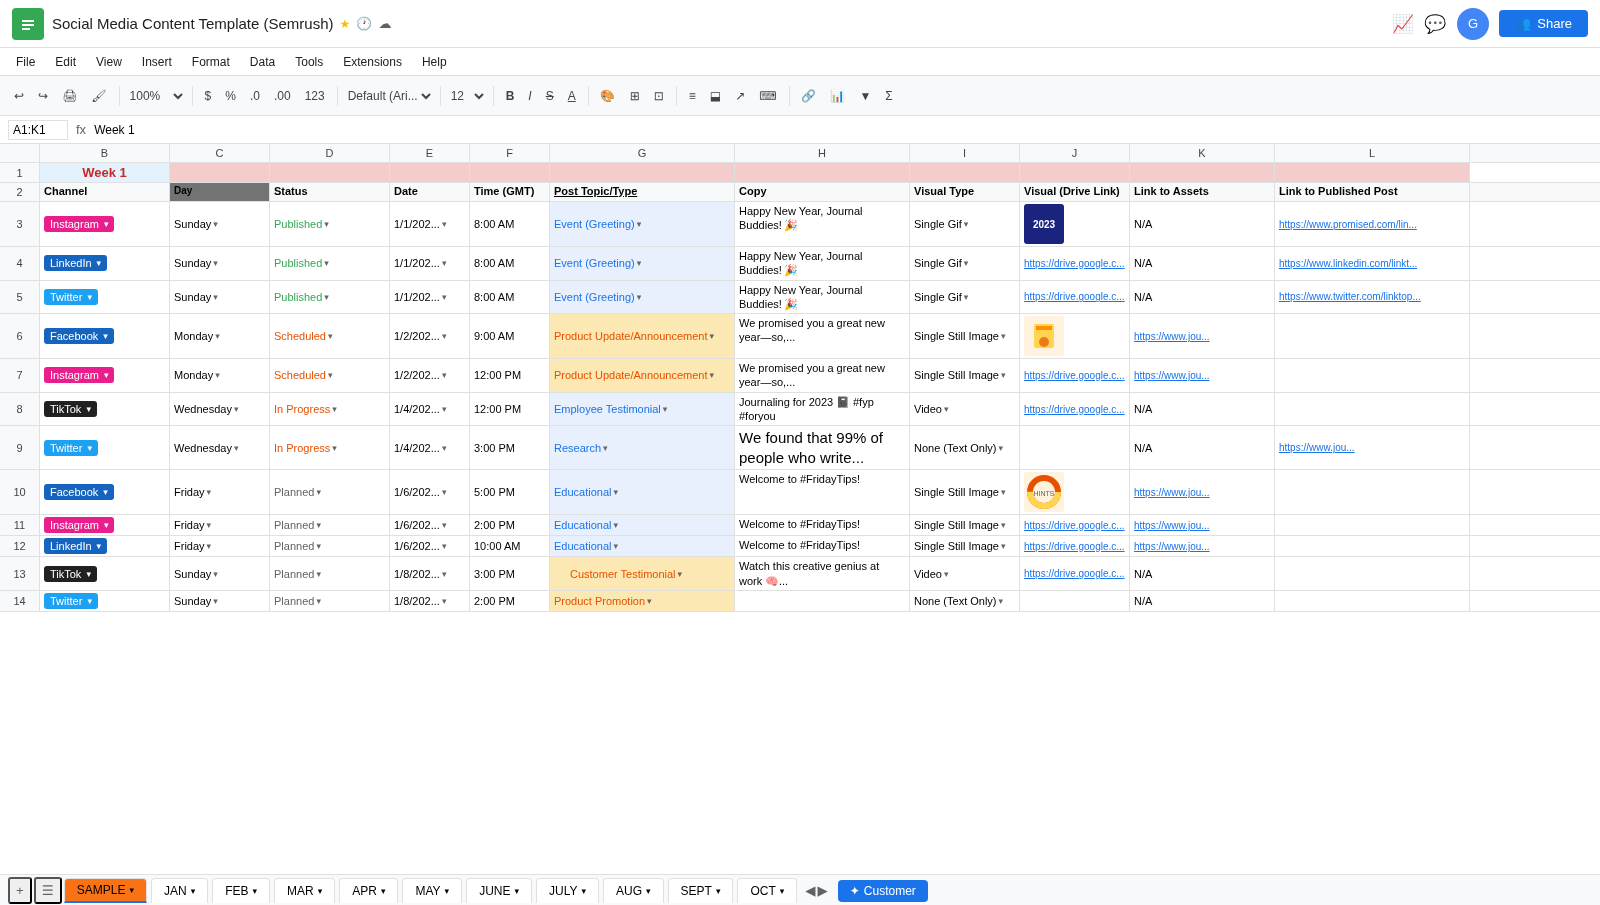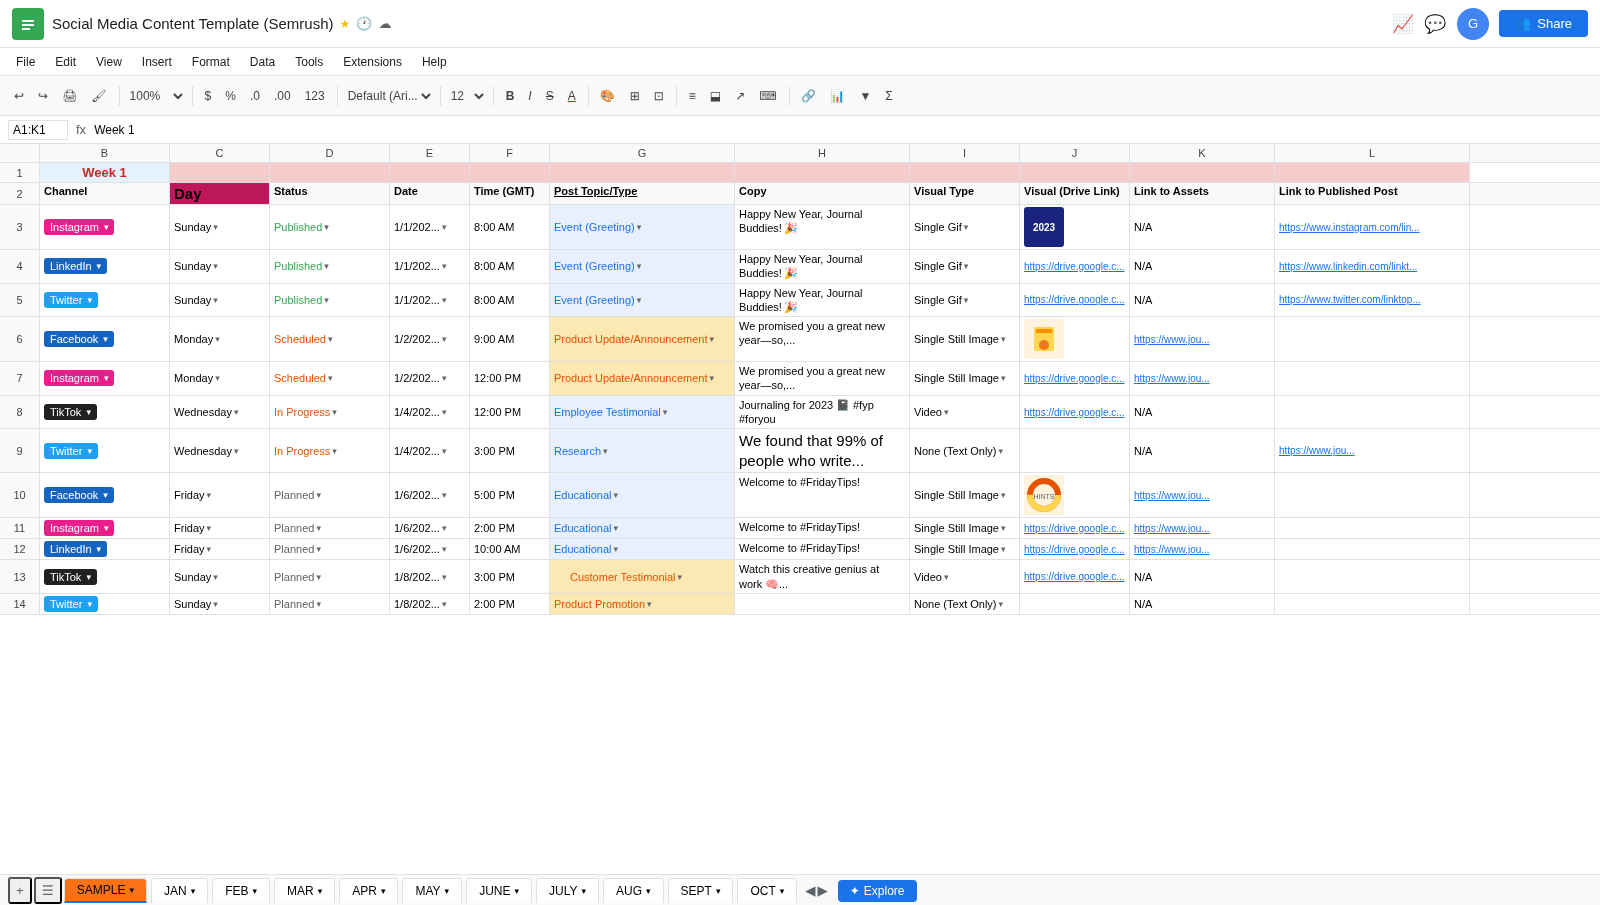--- a/index.html
+++ b/index.html
@@ -272,21 +272,21 @@
       <div class="cell col-j week-header-cell" style="background:#f4cccc;"></div>
       <div class="cell col-k week-header-cell" style="background:#f4cccc;"></div>
       <div class="cell col-l week-header-cell" style="background:#f4cccc;"></div>
     </div>
 
     <div class="sheet-row col-header-row" style="background:#f8f9fa;">
       <div class="row-num">2</div>
       <div class="cell col-b" style="background:#f8f9fa;font-weight:bold;font-size:11px;">
         <span>Channel</span>
       </div>
-      <div class="cell col-c" style="background:#be185d;font-weight:bold;font-size:15px;">
+      <div class="cell col-c" style="background:#737373;font-weight:bold;font-size:10px;">
         <span>Day</span>
       </div>
       <div class="cell col-d" style="background:#f8f9fa;font-weight:bold;font-size:11px;">
         <span>Status</span>
       </div>
       <div class="cell col-e" style="background:#f8f9fa;font-weight:bold;font-size:11px;">
         <span>Date</span>
       </div>
       <div class="cell col-f" style="background:#f8f9fa;font-weight:bold;font-size:11px;white-space:normal;line-height:1.2;">
         <span>Time (GMT)</span>
@@ -345,21 +345,21 @@
       <span>Single Gif</span>
       <span class="dropdown-arrow">▾</span>
     </div>
     <div class="cell col-j">
       <div style="background:#1a237e;border-radius:3px;width:40px;height:40px;display:flex;align-items:center;justify-content:center;color:white;font-weight:bold;font-size:10px;">2023</div>
     </div>
     <div class="cell col-k">
       <span>N/A</span>
     </div>
     <div class="cell col-l">
-      <span class="link">https://www.instagram.com/lin...</span>
+      <span class="link">https://www.promised.com/lin...</span>
     </div>
   </div>
         <div class="sheet-row">
     <div class="row-num">4</div>
     <div class="cell col-b">
       <span class="badge badge-linkedin">
         LinkedIn<span class="badge-arrow">▾</span>
       </span>
     </div>
     <div class="cell col-c">
@@ -893,15 +893,15 @@
         <span>OCT</span>
         <span class="sheet-tab-arrow">▾</span>
       </div>
     </div>
   <div style="margin-left:4px;display:flex;gap:2px;">
     <button style="background:none;border:none;cursor:pointer;color:#5f6368;">◀</button>
     <button style="background:none;border:none;cursor:pointer;color:#5f6368;">▶</button>
   </div>
   <button id="explore-btn">
     <span>✦</span>
-    <span>Explore</span>
+    <span>Customer</span>
   </button>
 </div>
 
 </body></html>

